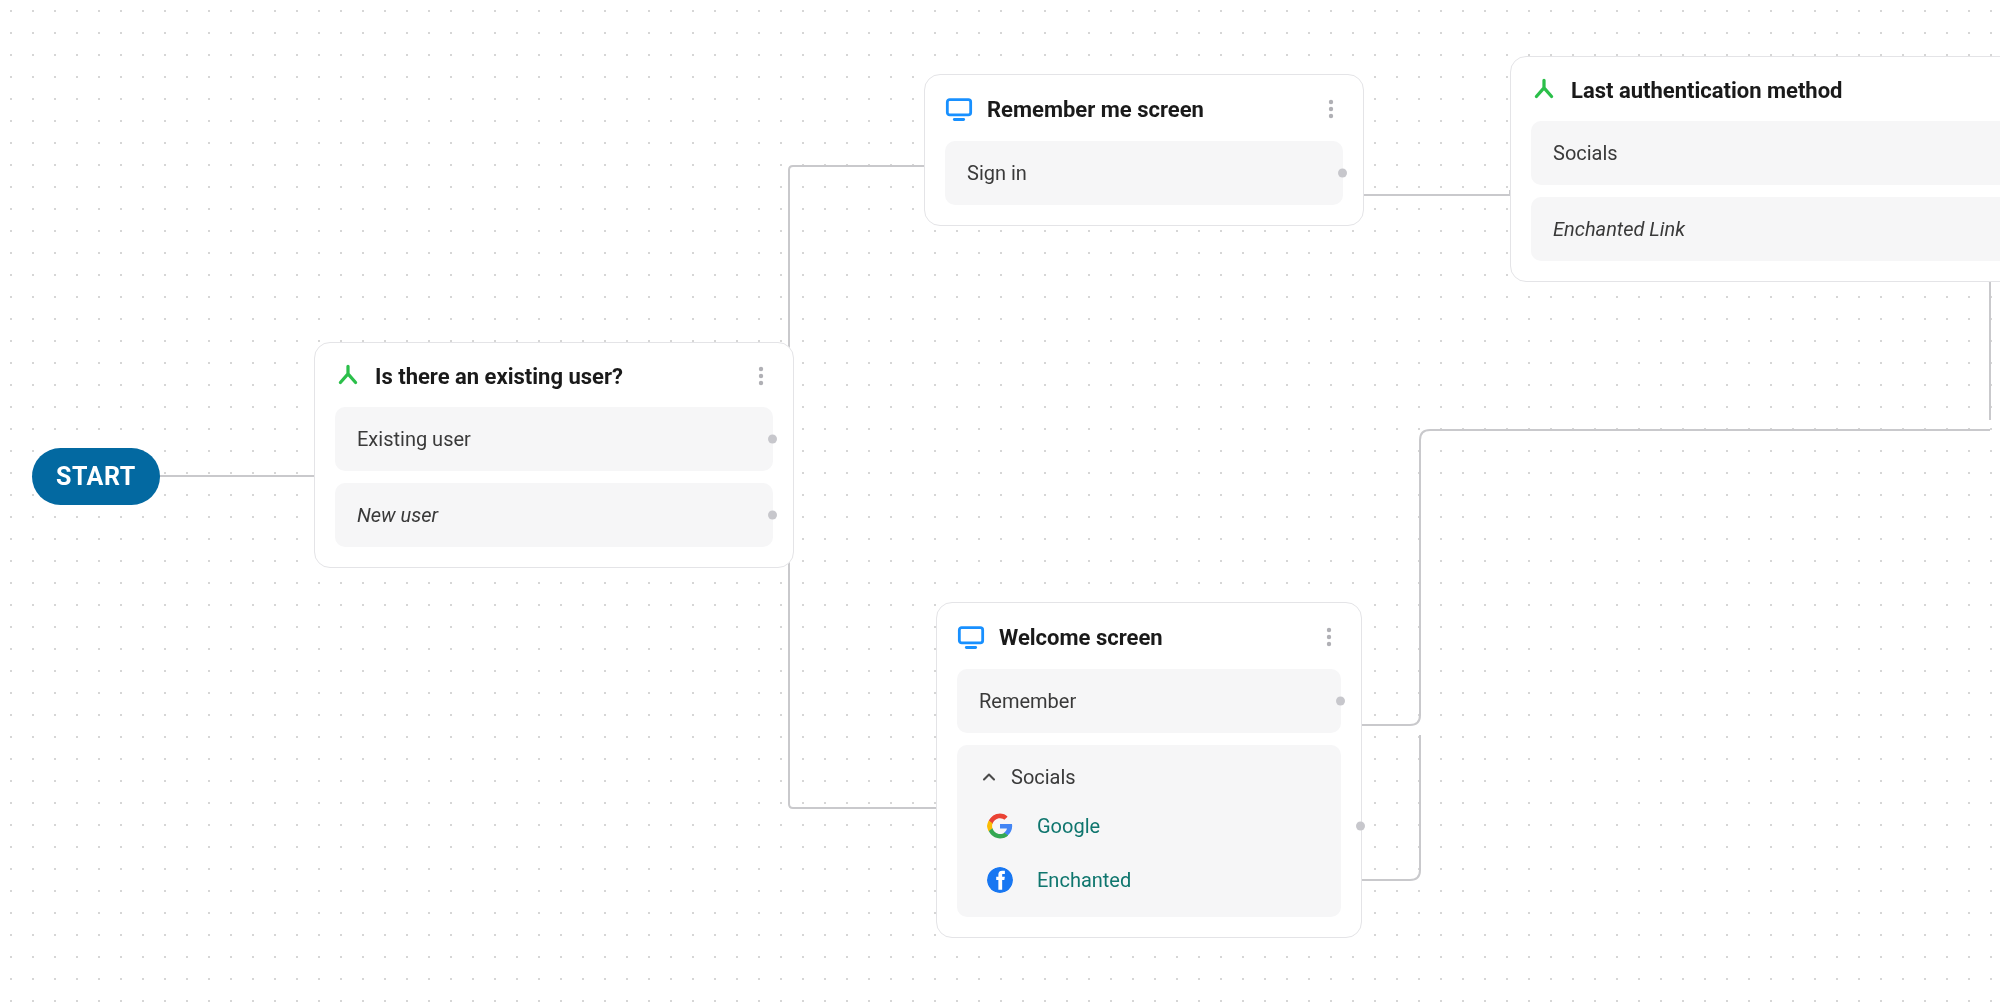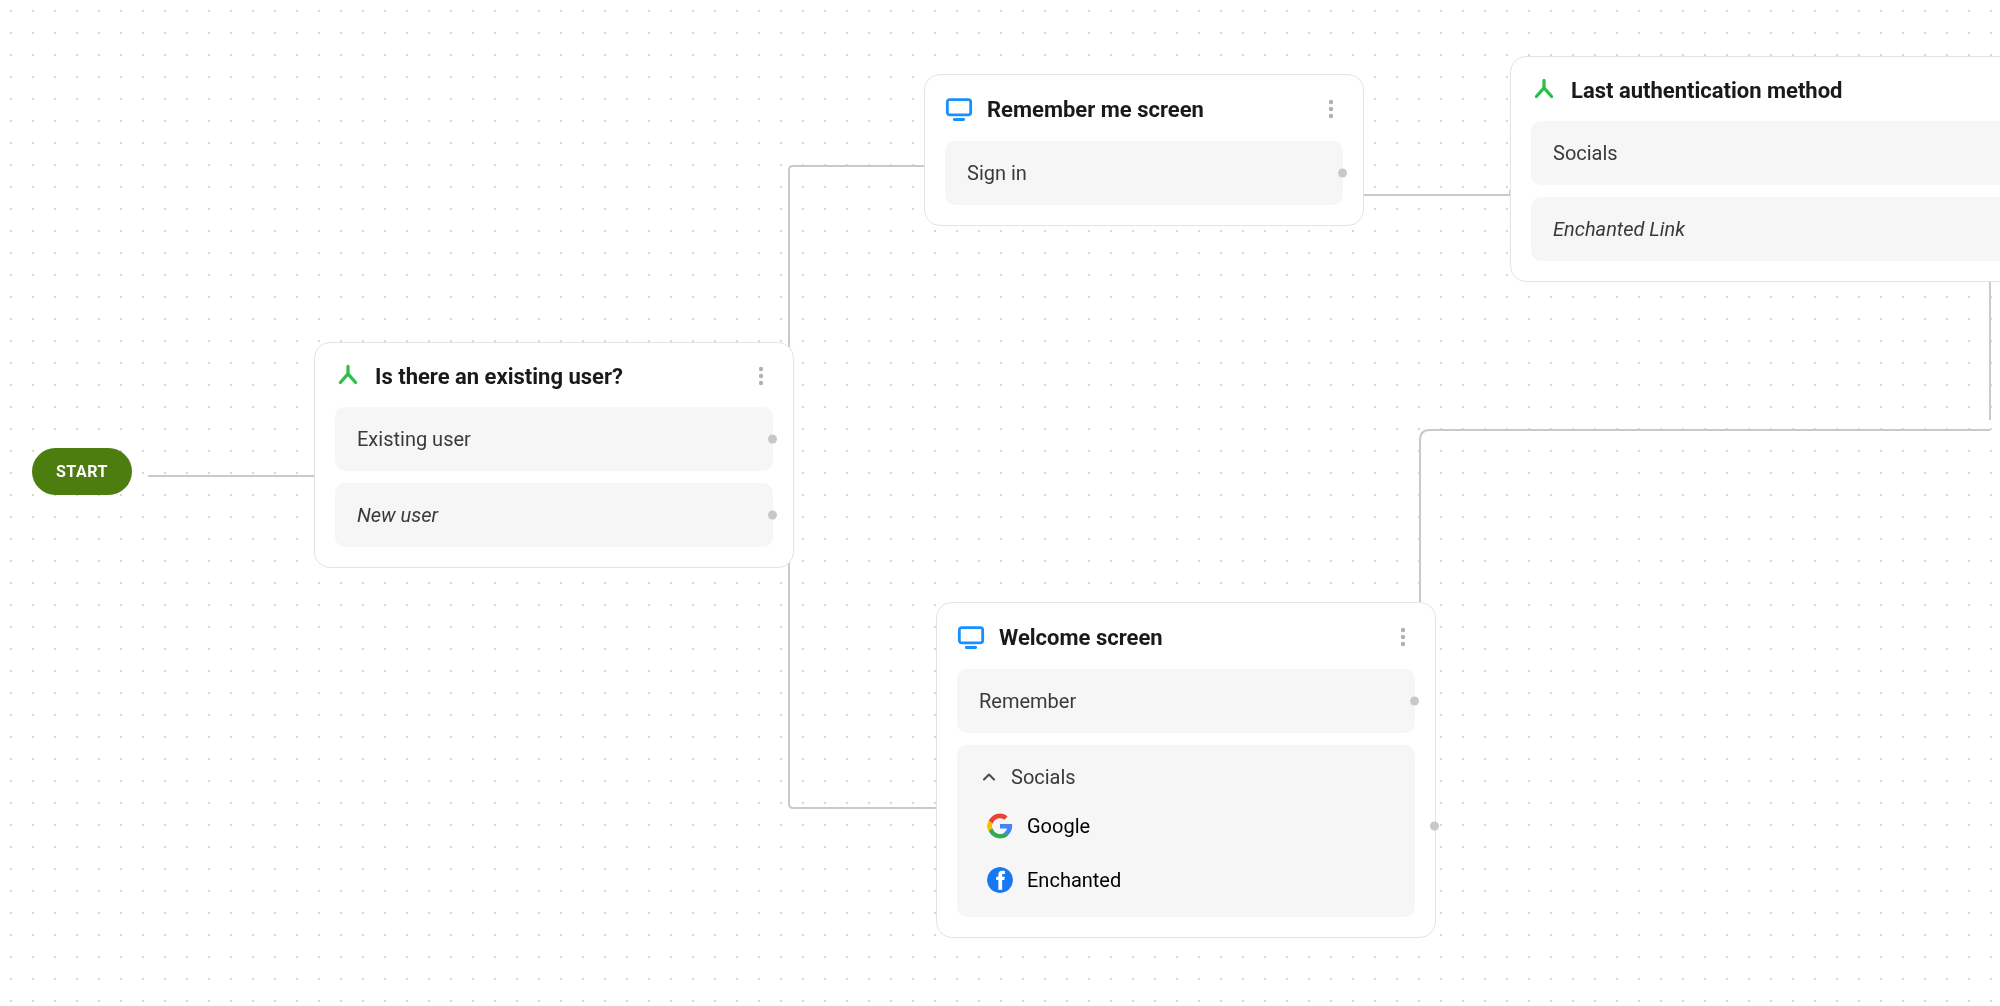--- a/index.html
+++ b/index.html
@@ -15,24 +15,24 @@
   }
   svg.connectors {
     position: absolute;
     top: 0; left: 0;
     width: 2000px;
     height: 1006px;
     pointer-events: none;
   }
   .start-pill {
     position: absolute;
-    background: #4d7c0f;
+    background: #0369a1;
     color: #fff;
     font-weight: 700;
-    font-size: 16px;
+    font-size: 25px;
     letter-spacing: 0.5px;
     padding: 14px 24px;
     border-radius: 999px;
   }
   .node {
     position: absolute;
     background: #ffffff;
     border: 1px solid #e4e4e7;
     border-radius: 16px;
     padding: 20px;
@@ -78,24 +78,24 @@
     display: flex;
     align-items: center;
     gap: 12px;
     padding: 10px 22px;
     font-size: 20px;
     color: #3a3a3a;
   }
   .subitem {
     display: flex;
     align-items: center;
-    gap: 14px;
+    gap: 24px;
     padding: 14px 22px 14px 30px;
     font-size: 20px;
-    color: #000000;
+    color: #0f766e;
   }
   .port {
     position: absolute;
     width: 9px;
     height: 9px;
     background: #c7c7cc;
     border-radius: 50%;
     right: -4px;
     top: 50%;
     transform: translateY(-50%);
@@ -216,21 +216,21 @@
   <div class="option">
     <span>Socials</span>
     <span class="port"></span>
   </div>
   <div class="option">
     <span>Enchanted Link</span>
     <span class="port"></span>
   </div>
 </div>
 
-<div class="node" style="left:936px; top:602px; width:500px;">
+<div class="node" style="left:936px; top:602px; width:426px;">
   <div class="node-header">
     <svg class="icon-screen" viewBox="0 0 24 24">
       <rect x="2" y="4" width="20" height="13" rx="2" stroke="#1890ff" stroke-width="2.4" fill="none"></rect>
       <line x1="8" y1="21" x2="16" y2="21" stroke="#1890ff" stroke-width="2.4" stroke-linecap="round"></line>
     </svg>
     <span class="node-title">Welcome screen</span>
     <div class="more-btn">
       <svg width="6" height="20" viewBox="0 0 6 20">
         <circle cx="3" cy="3" r="2.2" fill="#b0b0b5"></circle>
           <circle cx="3" cy="10" r="2.2" fill="#b0b0b5"></circle>

